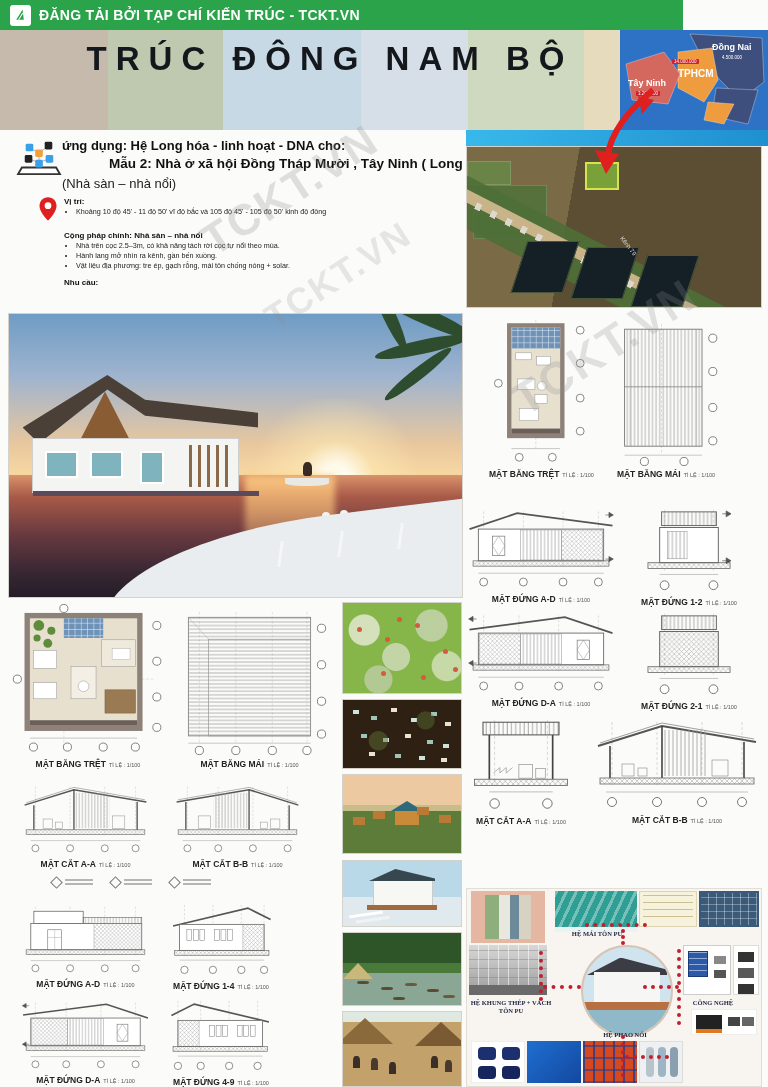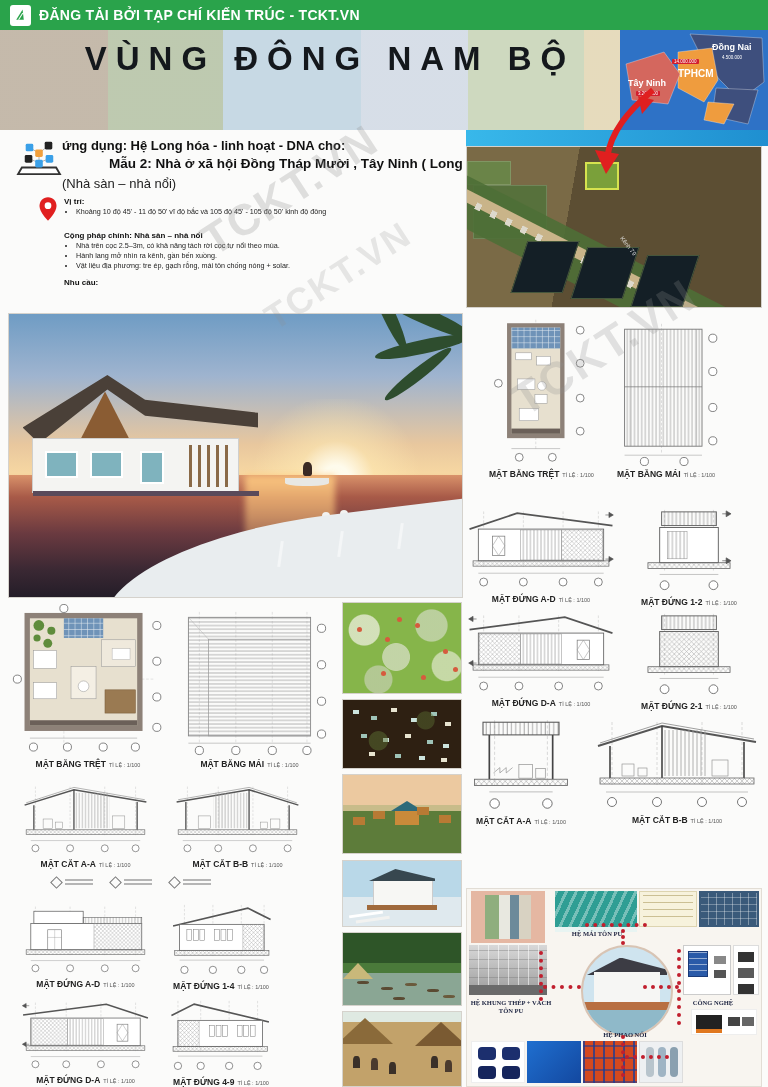--- a/index.html
+++ b/index.html
@@ -1,20 +1,20 @@
 <!DOCTYPE html>
 <html><head>
 <meta charset="utf-8">
 <style>
   html,body{margin:0;padding:0;background:#e9e9e9;font-family:"Liberation Sans",sans-serif;}
   .poster{position:relative;width:768px;height:1087px;margin:0 auto;background:#fbfbfa;overflow:hidden;}
   .abs{position:absolute;}
 
   
-  .topbar{position:absolute;left:0;top:0;width:768px;height:30px;background:#2aa34b;display:flex;align-items:center;gap:8px;padding-left:10px;box-sizing:border-box;}
+  .topbar{position:absolute;left:0;top:0;width:683px;height:30px;background:#2aa34b;display:flex;align-items:center;gap:8px;padding-left:10px;box-sizing:border-box;}
   .logo{width:21px;height:21px;background:#fff;border-radius:3px;display:flex;align-items:center;justify-content:center;flex:none;}
   .topbar-text{color:#fff;font-weight:bold;font-size:14px;letter-spacing:.3px;}
 
   
   .banner{position:absolute;left:0;top:30px;width:768px;height:100px;overflow:hidden;}
   .banner-photos{position:absolute;inset:0;background:
     linear-gradient(rgba(255,255,255,.50),rgba(255,255,255,.50)),
     linear-gradient(90deg,#8a7456 0 14%,#7d9460 14% 29%,#8fb3c9 29% 47%,#aebdd0 47% 61%,#9db37f 61% 76%,#cdb77a 76% 87%,#5c7d99 87% 100%);}
   .banner-title{position:absolute;left:60px;top:10px;width:540px;text-align:center;font-size:33px;font-weight:bold;letter-spacing:9px;color:#14181c;white-space:nowrap;}
   .banner-sub{position:absolute;left:60px;top:58px;width:540px;text-align:center;font-size:15px;font-weight:bold;letter-spacing:5px;color:#1d5e72;white-space:nowrap;}
@@ -348,21 +348,21 @@
       <svg viewBox="0 0 20 20" width="16" height="16">
           <path d="M4 16 L12 3 L13.5 16 Z" fill="#2aa34b"></path>
           <path d="M7 16 L12.2 7.5" stroke="#fff" stroke-width="1.3"></path>
         </svg>
     </span>
     <span class="topbar-text">ĐĂNG TẢI BỞI TẠP CHÍ KIẾN TRÚC - TCKT.VN</span>
   </div>
 
   <div class="banner">
     <div class="banner-photos"></div>
-    <div class="banner-title">VÙNG ĐÔNG NAM BỘ</div>
+    <div class="banner-title">TRÚC ĐÔNG NAM BỘ</div>
     <div class="map-panel">
       <svg viewBox="0 0 148 100" width="148" height="100">
         <rect width="148" height="100" fill="#2e72c6"></rect>
         <g stroke="#ffffff" stroke-opacity=".45" stroke-width=".7">
           <path d="M70 4 L142 8 L144 52 L120 70 L100 50 L82 28 Z" fill="#3e4f7d"></path>
           <path d="M96 58 L138 60 L128 94 L92 86 Z" fill="#3e4f7d"></path>
           <path d="M58 22 L92 18 L98 50 L84 72 L58 58 Z" fill="#ef9c3e"></path>
           <path d="M88 72 L114 74 L104 94 L84 90 Z" fill="#ef9c3e"></path>
           <path d="M6 34 L44 22 L60 44 L48 74 L12 70 Z" fill="#d4675e"></path>
         </g>

